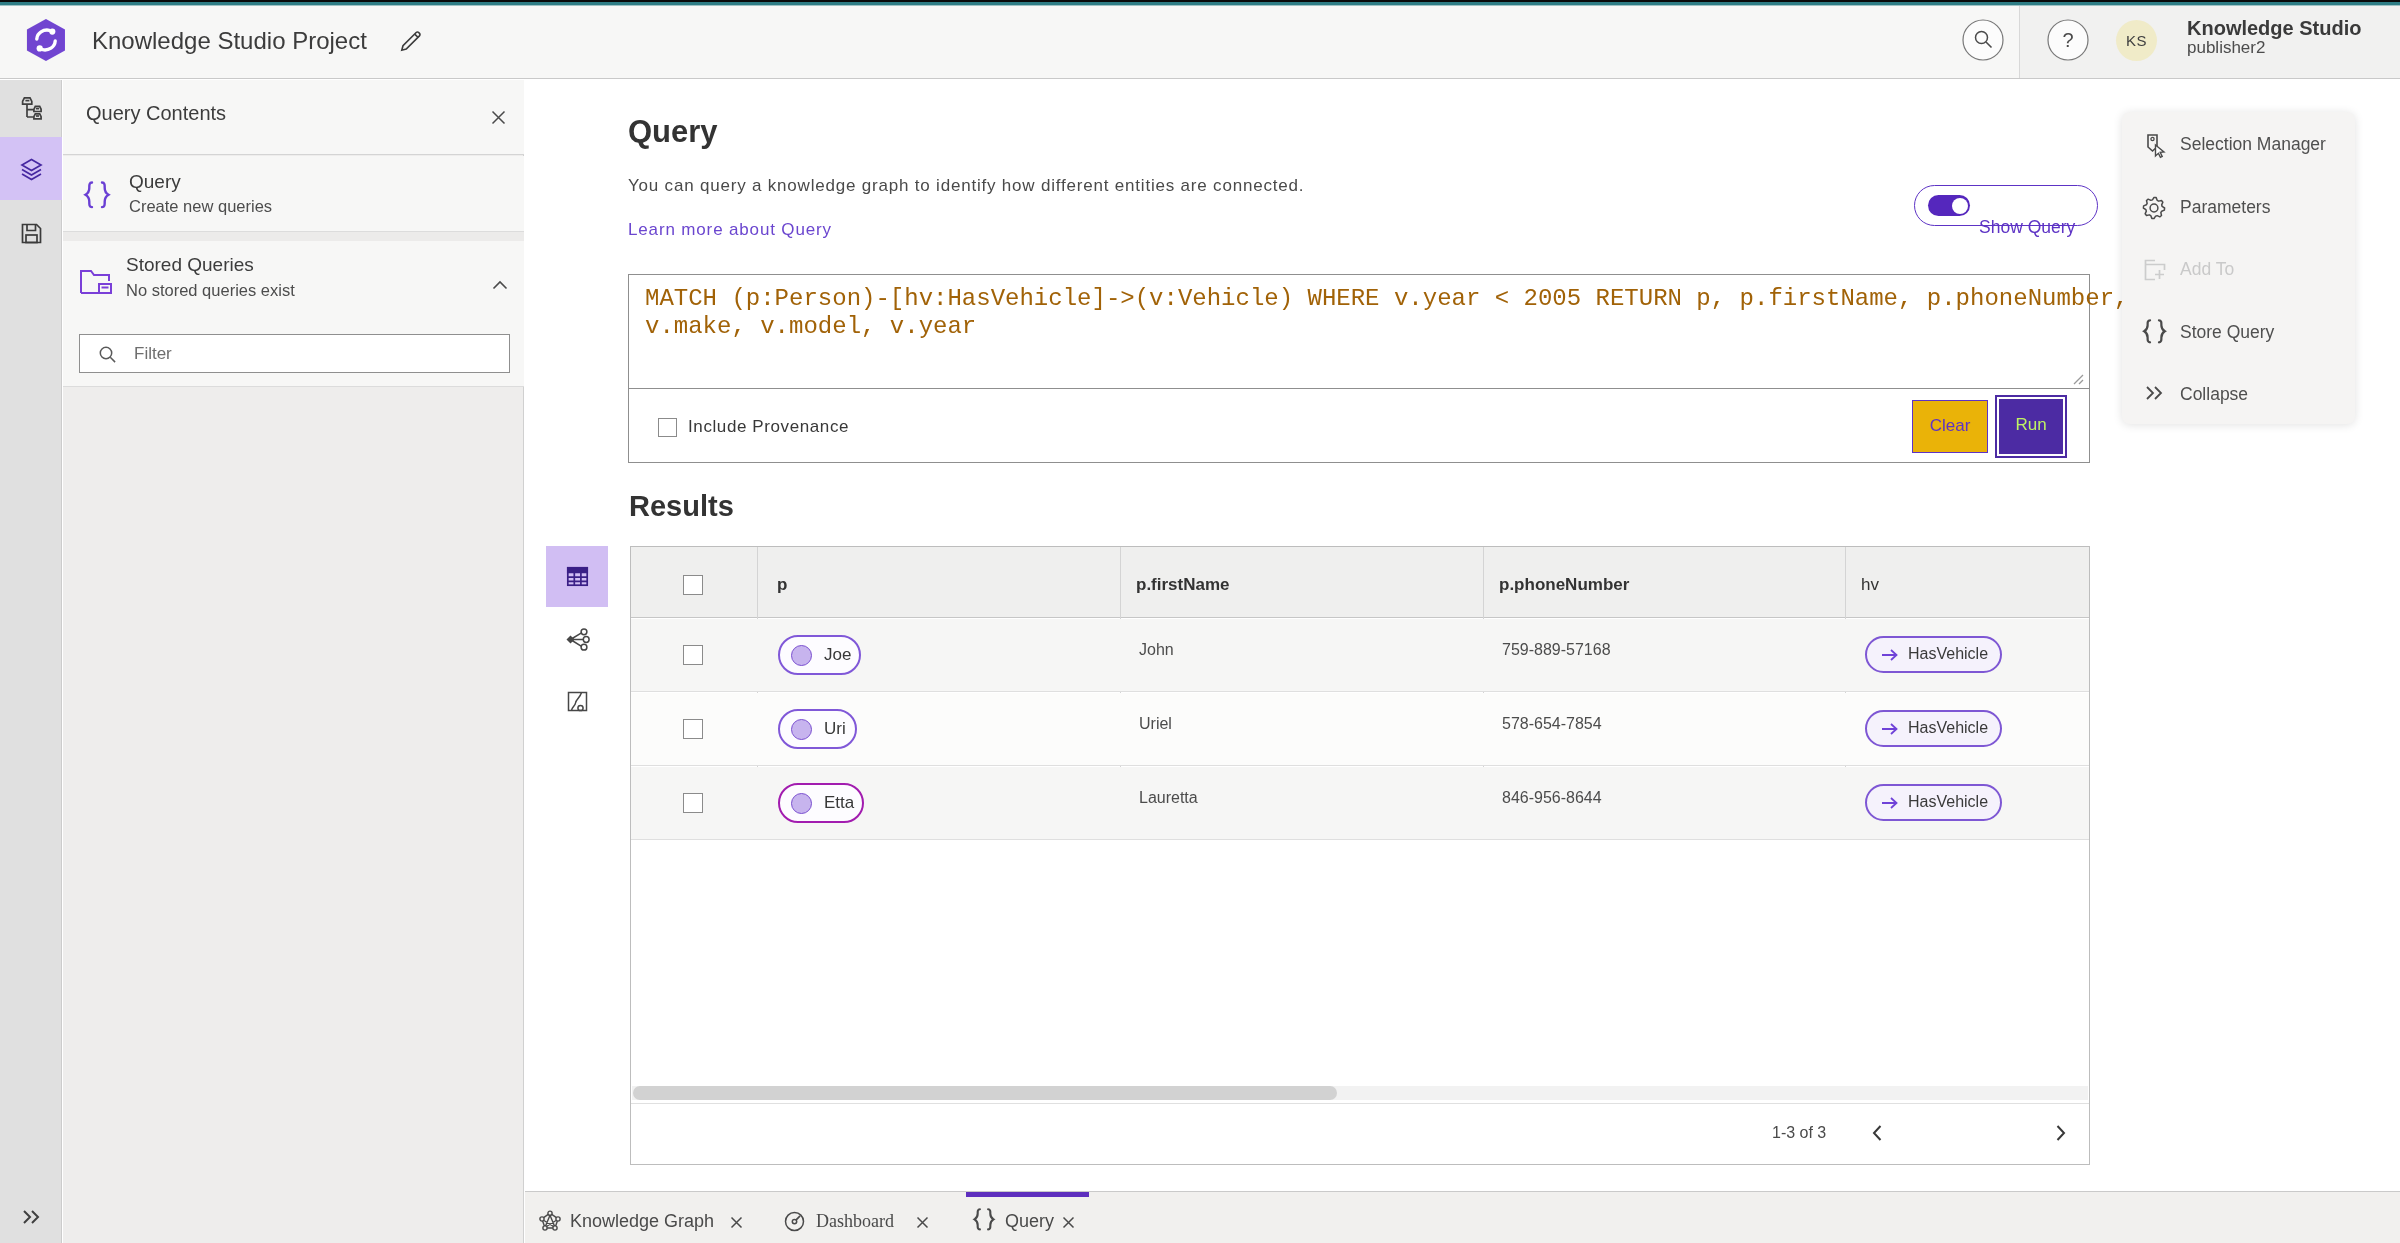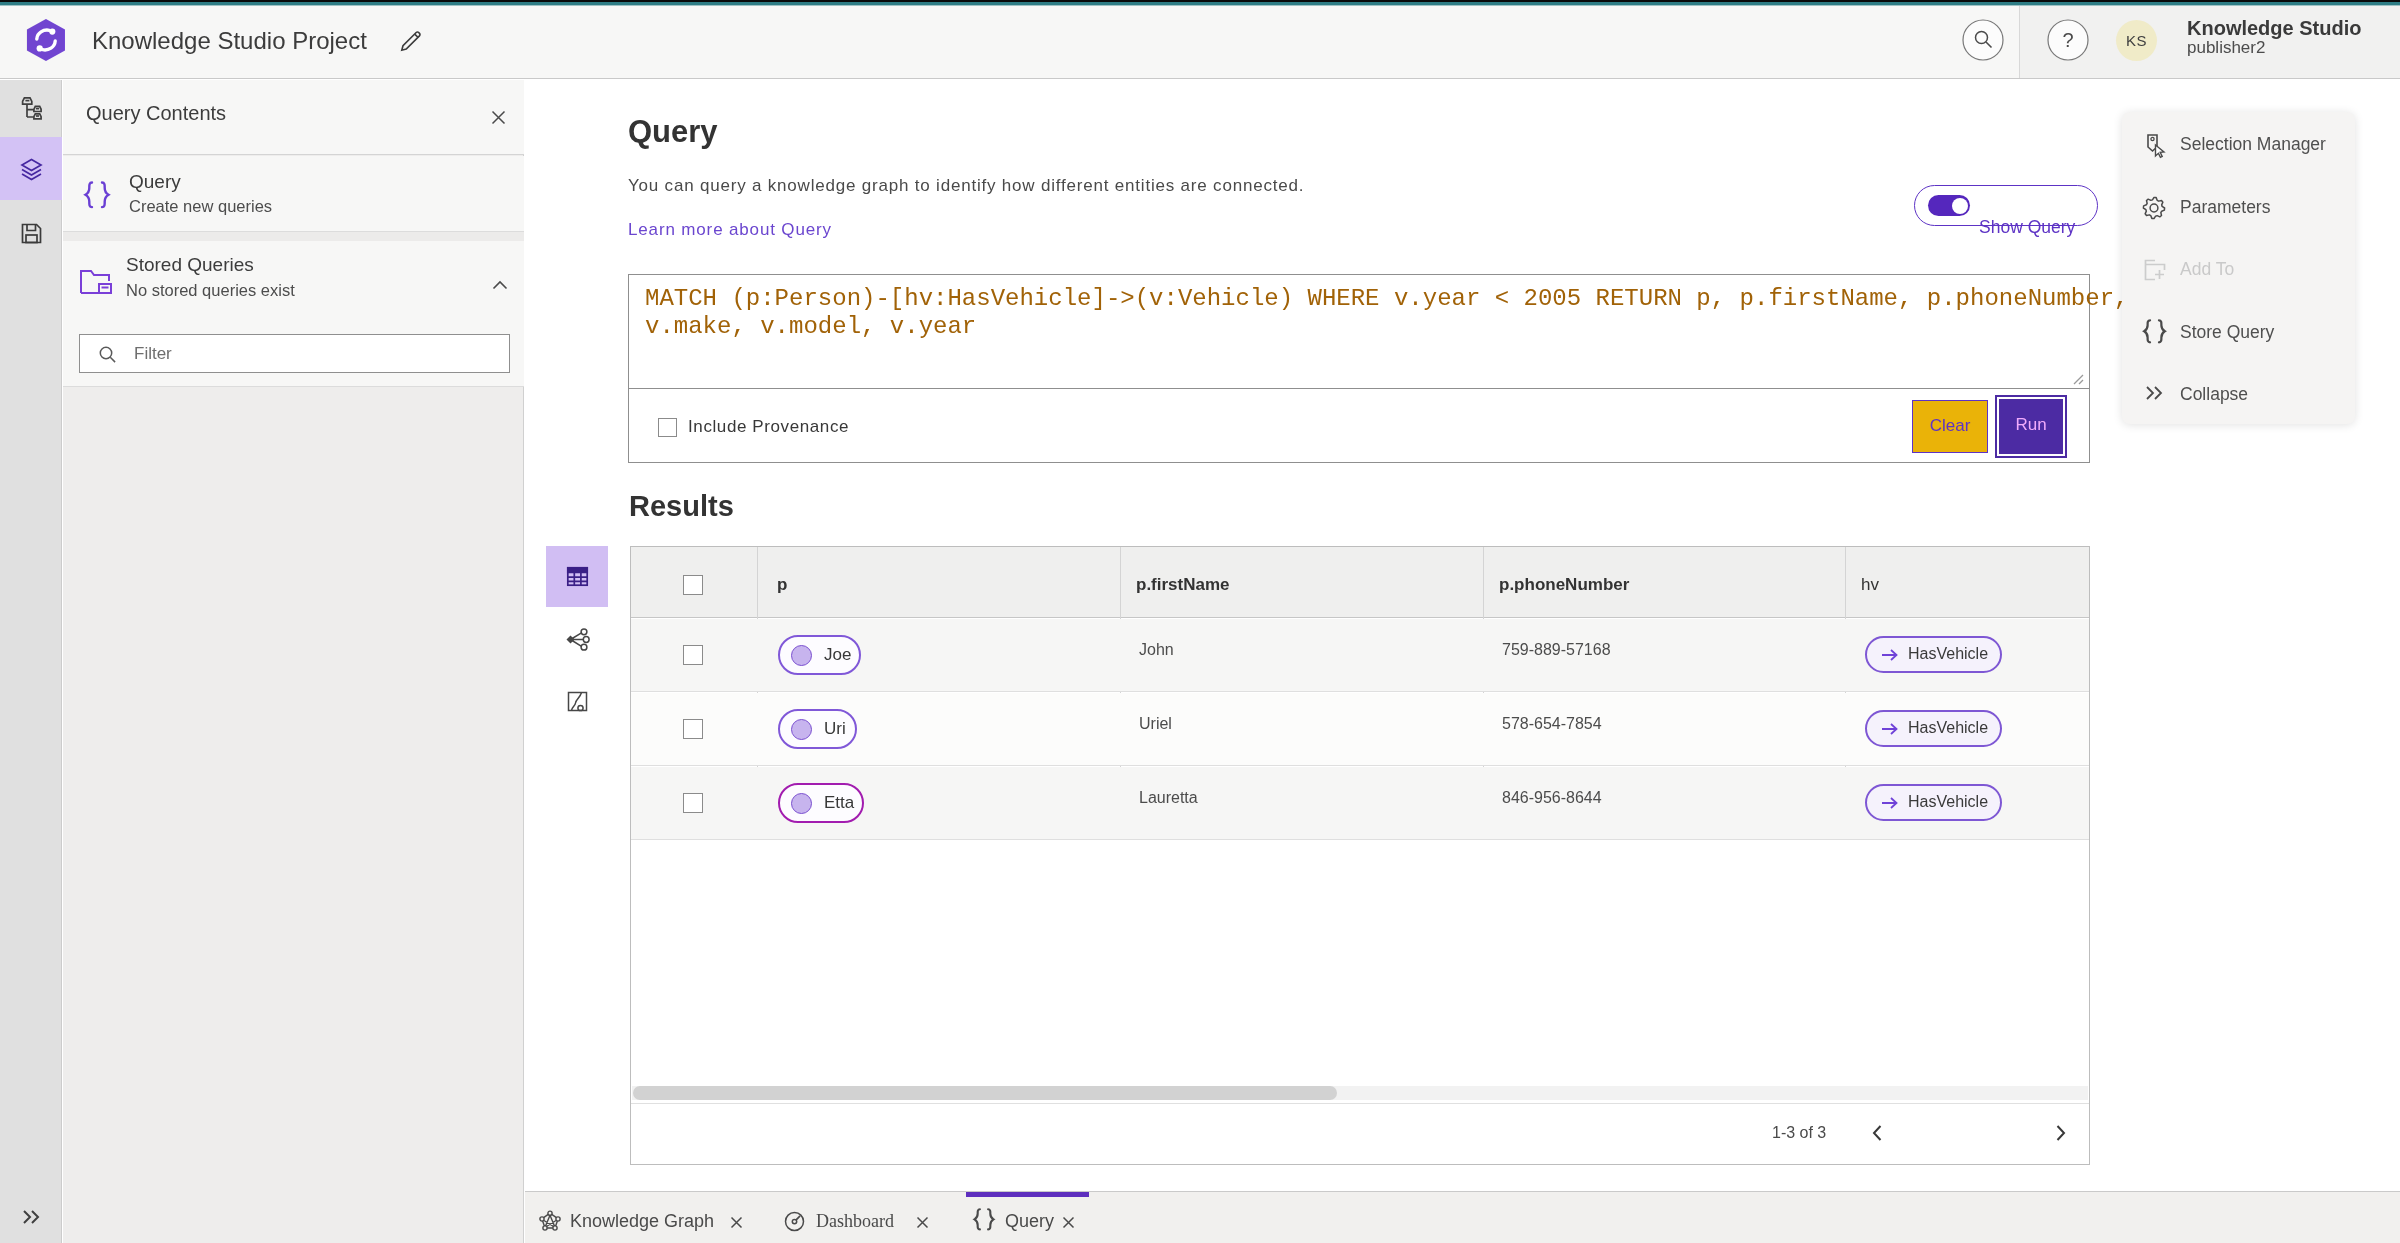--- a/index.html
+++ b/index.html
@@ -151,21 +151,21 @@
 v.make, v.model, v.year</div>
 
     <svg class="abs" style="left:1441px;top:96px;" width="14" height="14" viewBox="0 0 14 14">
       <path d="M13 4 L4 13 M13 9 L9 13" stroke="#9a9a9a" stroke-width="1.3" fill="none"></path>
     </svg>
     <div class="abs" style="left:0;top:113px;width:1460px;height:74px;border-top:1px solid #8f8f8f;background:#fff;">
       <div class="abs" style="left:29px;top:29px;width:19px;height:19px;border:1.5px solid #8b8b8b;background:#fff;"></div>
       <div class="abs" style="left:59px;top:28px;font-size:17px;letter-spacing:0.6px;color:#383838;">Include Provenance</div>
       <div class="abs" style="left:1283px;top:11px;width:76px;height:53px;border:1.5px solid #5d33c5;background:#eab308;color:#5d33c5;font-size:17px;text-align:center;line-height:50px;">Clear</div>
       <div class="abs" style="left:1366px;top:6px;width:72px;height:63px;border:2px solid #4c2ba3;background:#fff;padding:2px;">
-        <div style="width:100%;height:100%;background:#4c2ba3;color:#f0abfc;font-size:17px;text-align:center;line-height:51px;">Run</div>
+        <div style="width:100%;height:100%;background:#4c2ba3;color:#bef264;font-size:17px;text-align:center;line-height:51px;">Run</div>
       </div>
     </div>
   </div>
 
   <div class="abs" style="left:104px;top:410px;font-size:29px;font-weight:bold;color:#333333;">Results</div>
 
   <div class="abs" style="left:21px;top:466px;width:62px;height:61px;background:#d1bef3;"></div>
   <svg class="abs" style="left:41px;top:485px;" width="23" height="23" viewBox="0 0 23 23">
     <g fill="none" stroke="#3a1f86" stroke-width="1.7">
       <rect x="1.8" y="2.8" width="19.4" height="17.4"></rect>

